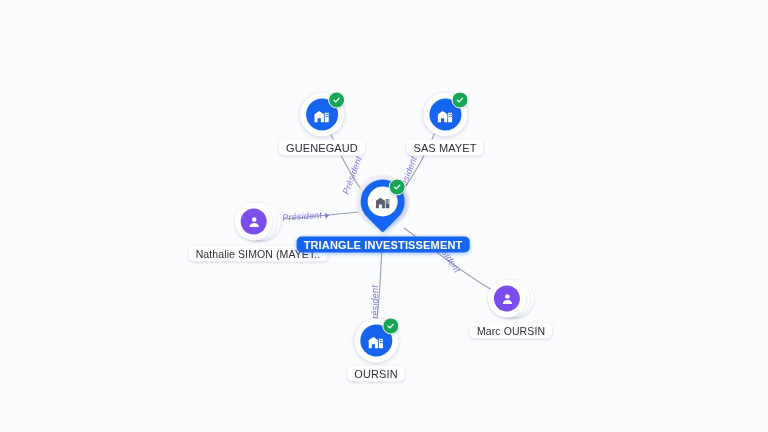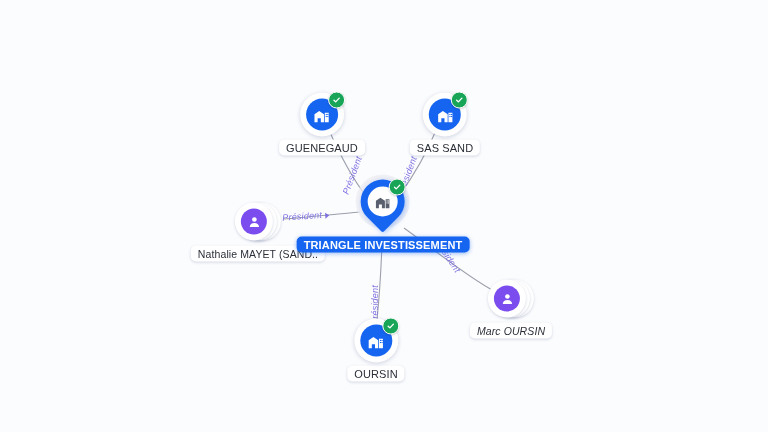--- a/index.html
+++ b/index.html
@@ -199,36 +199,36 @@
           <rect fill="#1565f0" x="17.2" y="13.2" width="1.4" height="1.4"></rect>
           <rect fill="#1565f0" x="19.2" y="13.2" width="1.4" height="1.4"></rect>
         </svg>
       </div>
       <div class="badge-check">
         <svg viewBox="0 0 24 24" xmlns="http://www.w3.org/2000/svg">
           <path fill="none" stroke="#ffffff" stroke-width="3.6" stroke-linecap="round" stroke-linejoin="round" d="M5 12.5l4.5 4.5L19 7"></path>
         </svg>
       </div>
     </div>
-    <div class="node-label">SAS SAND</div>
+    <div class="node-label">SAS MAYET</div>
   </div>
 
   <div class="node person-node" style="left:258px;top:232px;">
     <div class="node-hit stack">
       <div class="card c3"></div>
       <div class="card c2"></div>
       <div class="card c1"></div>
       <div class="avatar">
         <svg viewBox="0 0 24 24" xmlns="http://www.w3.org/2000/svg">
           <circle fill="#ffffff" cx="12" cy="8" r="3.7"></circle>
           <path fill="#ffffff" d="M4.6 20c0-4.1 3.3-6.3 7.4-6.3s7.4 2.2 7.4 6.3z"></path>
         </svg>
       </div>
     </div>
-    <div class="node-label person-label">Nathalie MAYET (SAND..</div>
+    <div class="node-label person-label">Nathalie SIMON (MAYET..</div>
   </div>
 
   <div class="node pin-node" style="left:383px;top:216px;">
     <div class="halo"></div>
     <div class="node-hit pin-wrap">
       <div class="pin-shape"></div>
       <div class="pin-face">
         <svg viewBox="0 0 24 24" xmlns="http://www.w3.org/2000/svg">
           <path fill="#5a606e" d="M3 21V11l6-4 6 4v10h-4v-5H7v5H3z"></path>
           <path fill="#5a606e" d="M16 21V9h5v12h-5z"></path>
@@ -240,21 +240,21 @@
       </div>
       <div class="badge-check">
         <svg viewBox="0 0 24 24" xmlns="http://www.w3.org/2000/svg">
           <path fill="none" stroke="#ffffff" stroke-width="3.6" stroke-linecap="round" stroke-linejoin="round" d="M5 12.5l4.5 4.5L19 7"></path>
         </svg>
       </div>
     </div>
     <div class="node-label selected">TRIANGLE INVESTISSEMENT</div>
   </div>
 
-  <div class="node person-node" style="left:511px;top:309px;font-style:italic;">
+  <div class="node person-node" style="left:511px;top:309px;">
     <div class="node-hit stack">
       <div class="card c3"></div>
       <div class="card c2"></div>
       <div class="card c1"></div>
       <div class="avatar">
         <svg viewBox="0 0 24 24" xmlns="http://www.w3.org/2000/svg">
           <circle fill="#ffffff" cx="12" cy="8" r="3.7"></circle>
           <path fill="#ffffff" d="M4.6 20c0-4.1 3.3-6.3 7.4-6.3s7.4 2.2 7.4 6.3z"></path>
         </svg>
       </div>

